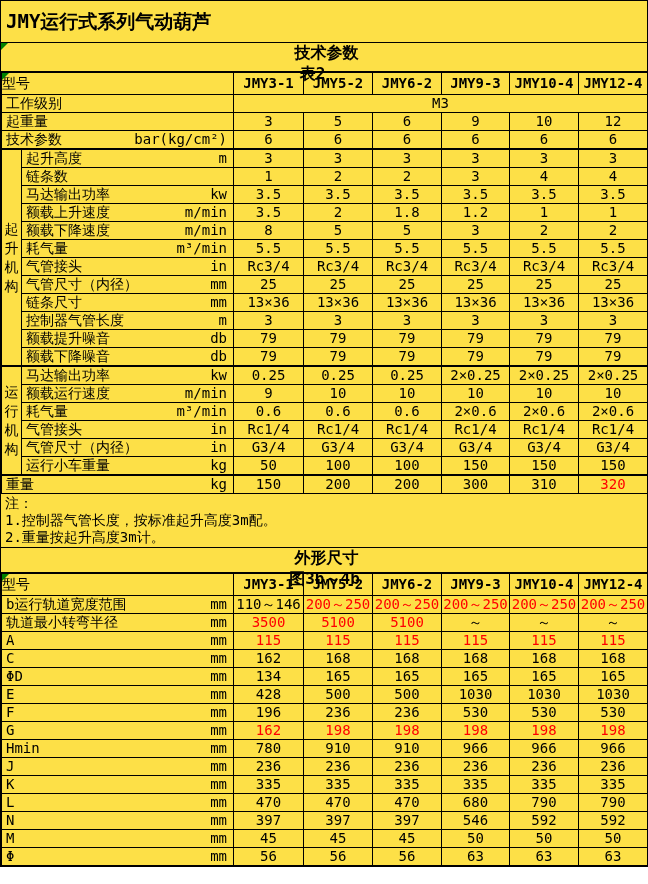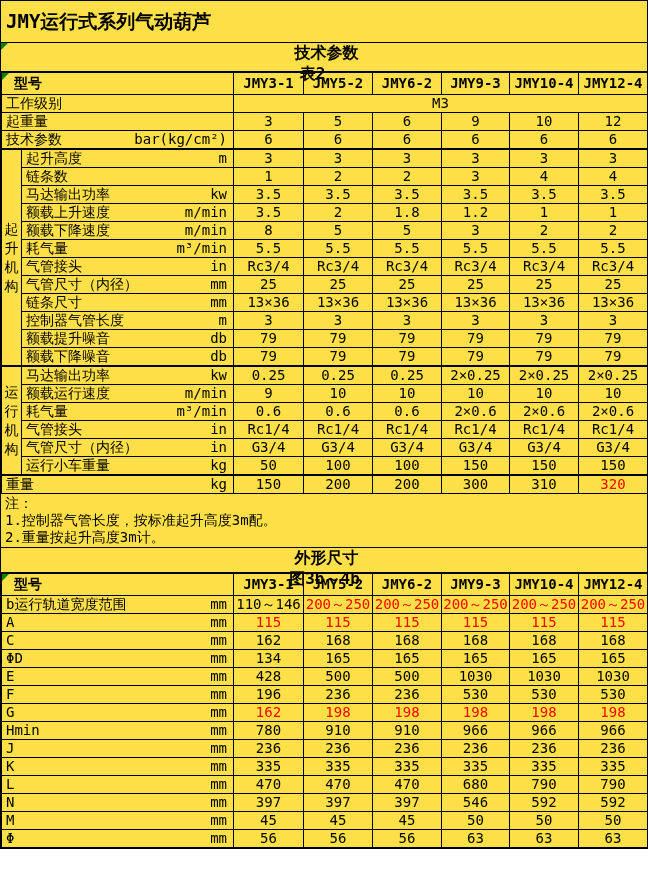--- a/index.html
+++ b/index.html
@@ -21,22 +21,22 @@
   .sec-tag.tag1 { padding-right:28px; }
   .sec-tag.tag2 { padding-right:4px; }
   .corner {
     position:absolute; top:0; left:0; width:0; height:0;
     border-top:7px solid #008000; border-right:7px solid transparent;
   }
   table { border-collapse:collapse; table-layout:fixed; width:646px; }
   td, th { border:1px solid #000; font-size:14px; padding:0; height:17px;
            white-space:nowrap; overflow:hidden; line-height:17px; }
   th.model { font-weight:bold; text-align:center; height:21px; }
-  th.label-cell { position:relative; font-weight:bold; text-align:left;
-                  padding-left:12px; height:21px; }
+  th.label-cell { position:relative; font-weight:normal; text-align:left;
+                  padding-left:0; height:21px; }
   td.label-cell { padding:0; }
   .lrow { display:flex; justify-content:space-between; padding:0 6px 0 4px; }
   .val { text-align:center; }
   .red { color:#FF0000; }
   .group-cell { text-align:center; vertical-align:middle; font-size:14px; line-height:19px; padding:0; }
   tr.thick-top td { border-top-width:2px;margin-top:32px; }
   .notes { border-bottom:1px solid #000; font-size:14px; line-height:17px; padding:1px 0 1px 4px; }
 </style>
 </head>
 <body>
@@ -442,20 +442,34 @@
           <td class="val">110～146</td>
           <td class="val red">200～250</td>
           <td class="val red">200～250</td>
           <td class="val red">200～250</td>
           <td class="val red">200～250</td>
           <td class="val red">200～250</td>
         </tr>
         <tr>
           <td class="label-cell" colspan="2">
             <div class="lrow">
+              <span>轨道最小转弯半径</span>
+              <span class="unit">mm</span>
+            </div>
+          </td>
+          <td class="val red">3500</td>
+          <td class="val red">5100</td>
+          <td class="val red">5100</td>
+          <td class="val">～</td>
+          <td class="val">～</td>
+          <td class="val">～</td>
+        </tr>
+        <tr>
+          <td class="label-cell" colspan="2">
+            <div class="lrow">
               <span>A</span>
               <span class="unit">mm</span>
             </div>
           </td>
           <td class="val red">115</td>
           <td class="val red">115</td>
           <td class="val red">115</td>
           <td class="val red">115</td>
           <td class="val red">115</td>
           <td class="val red">115</td>

